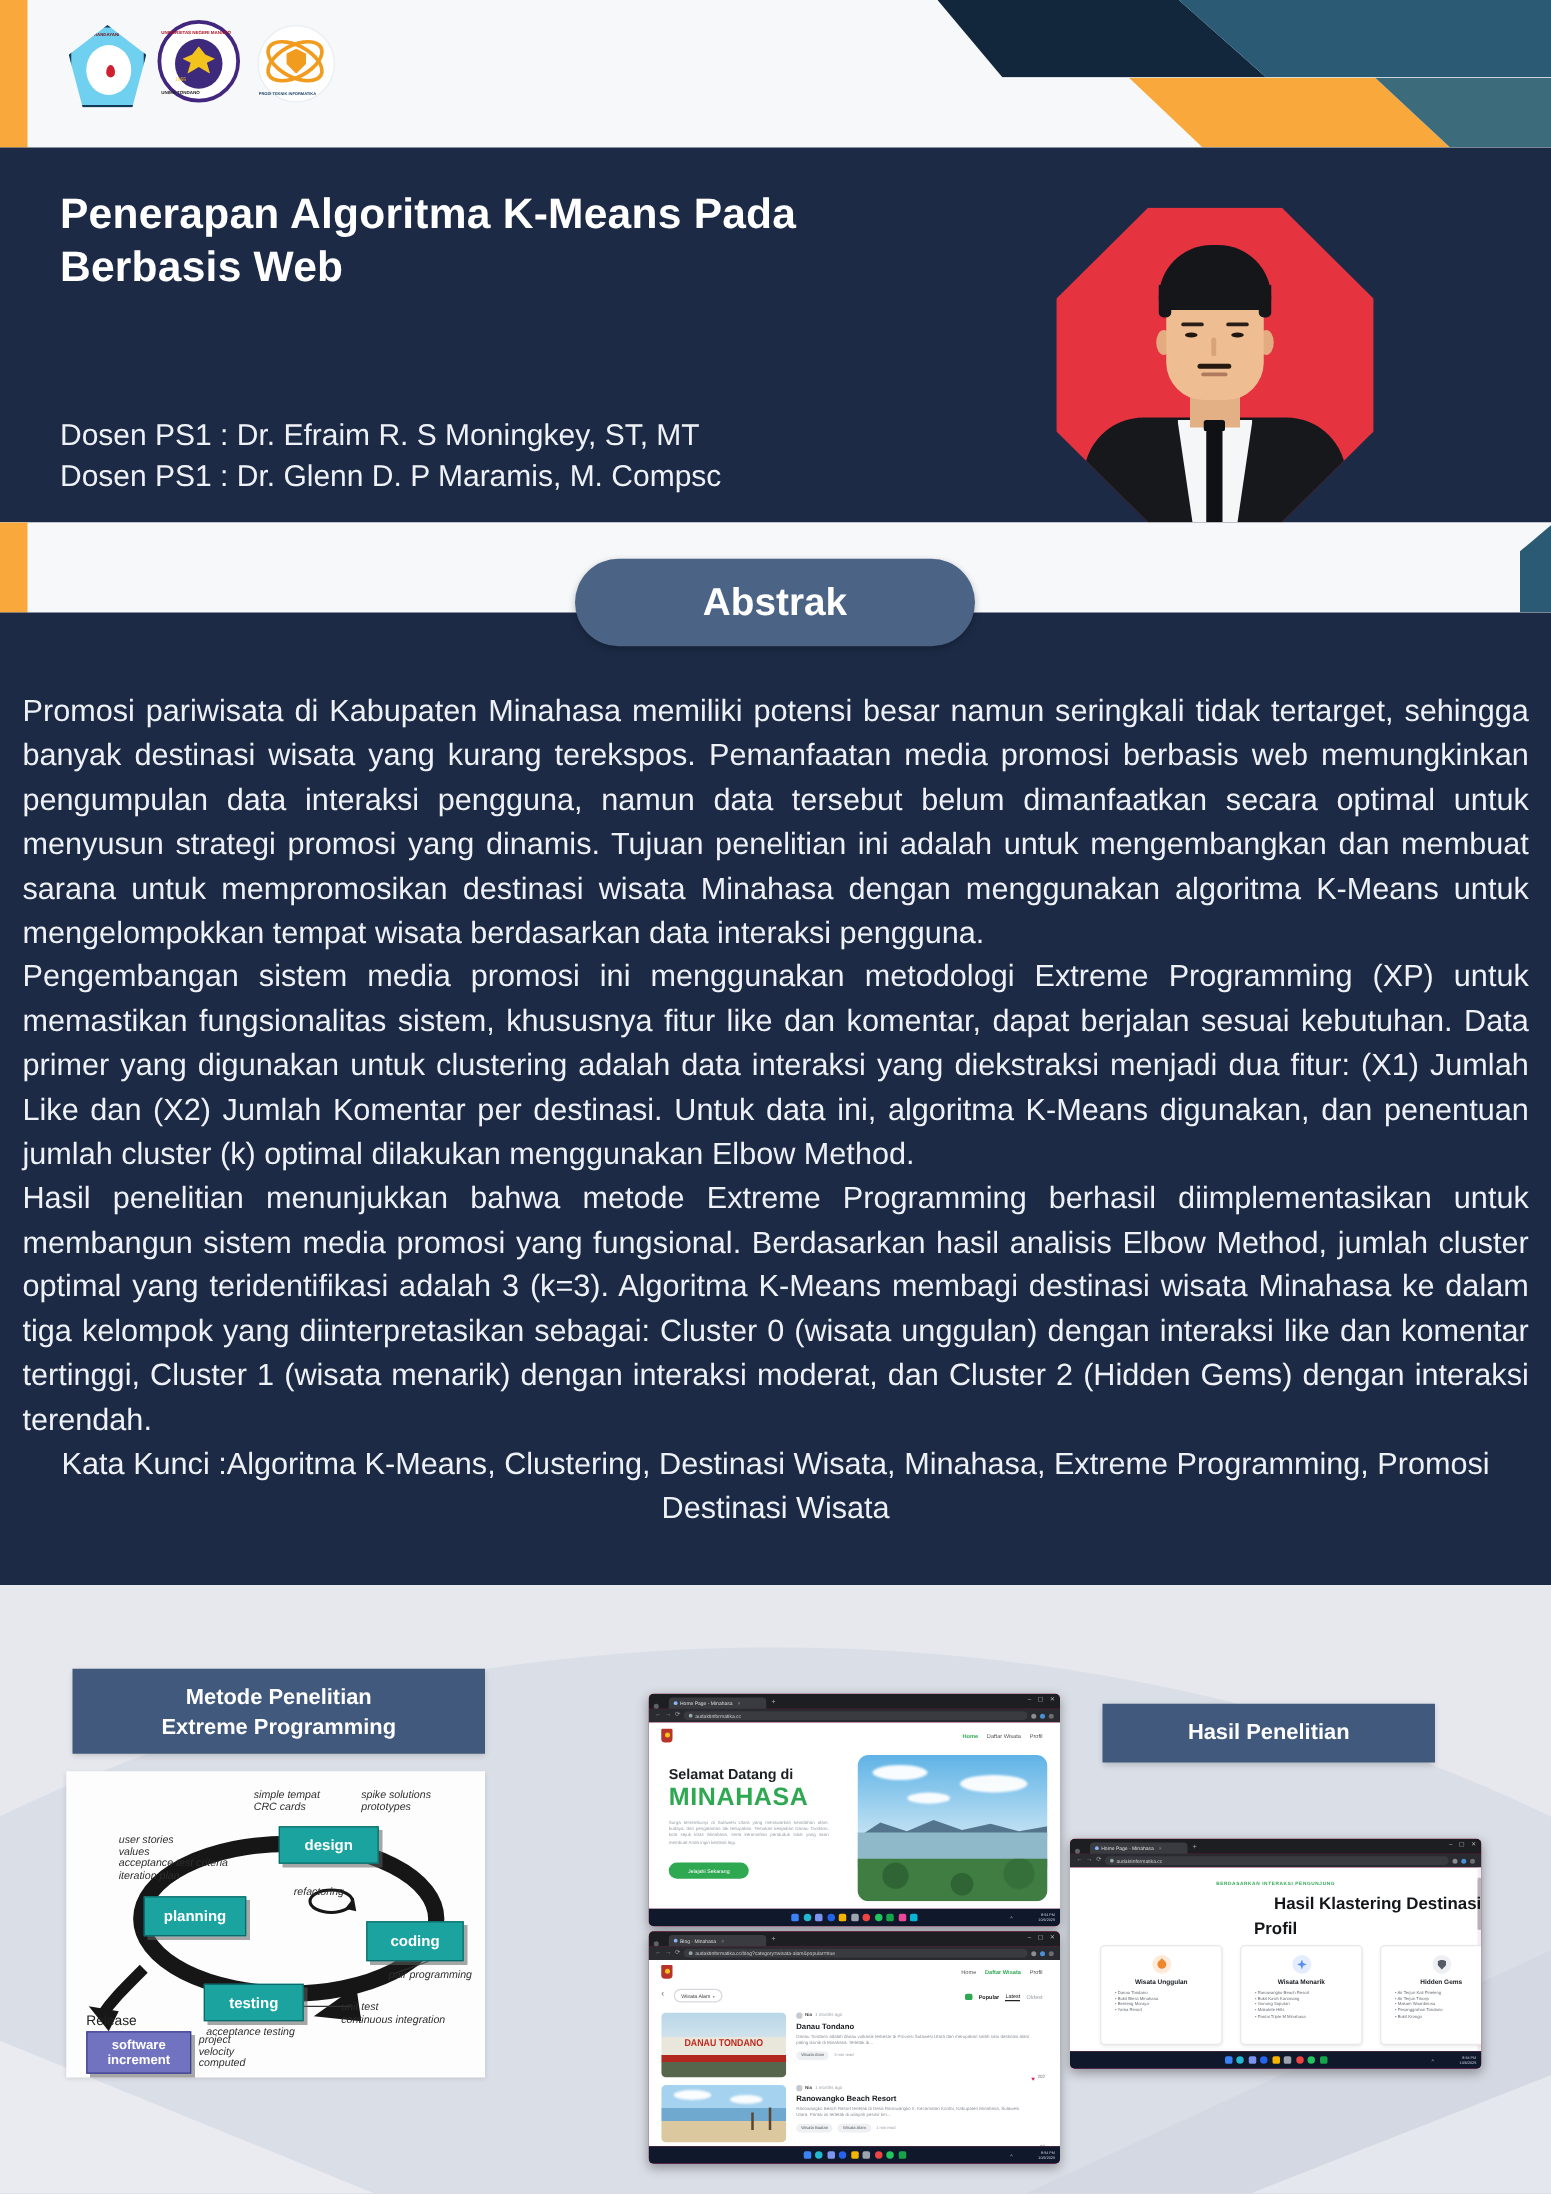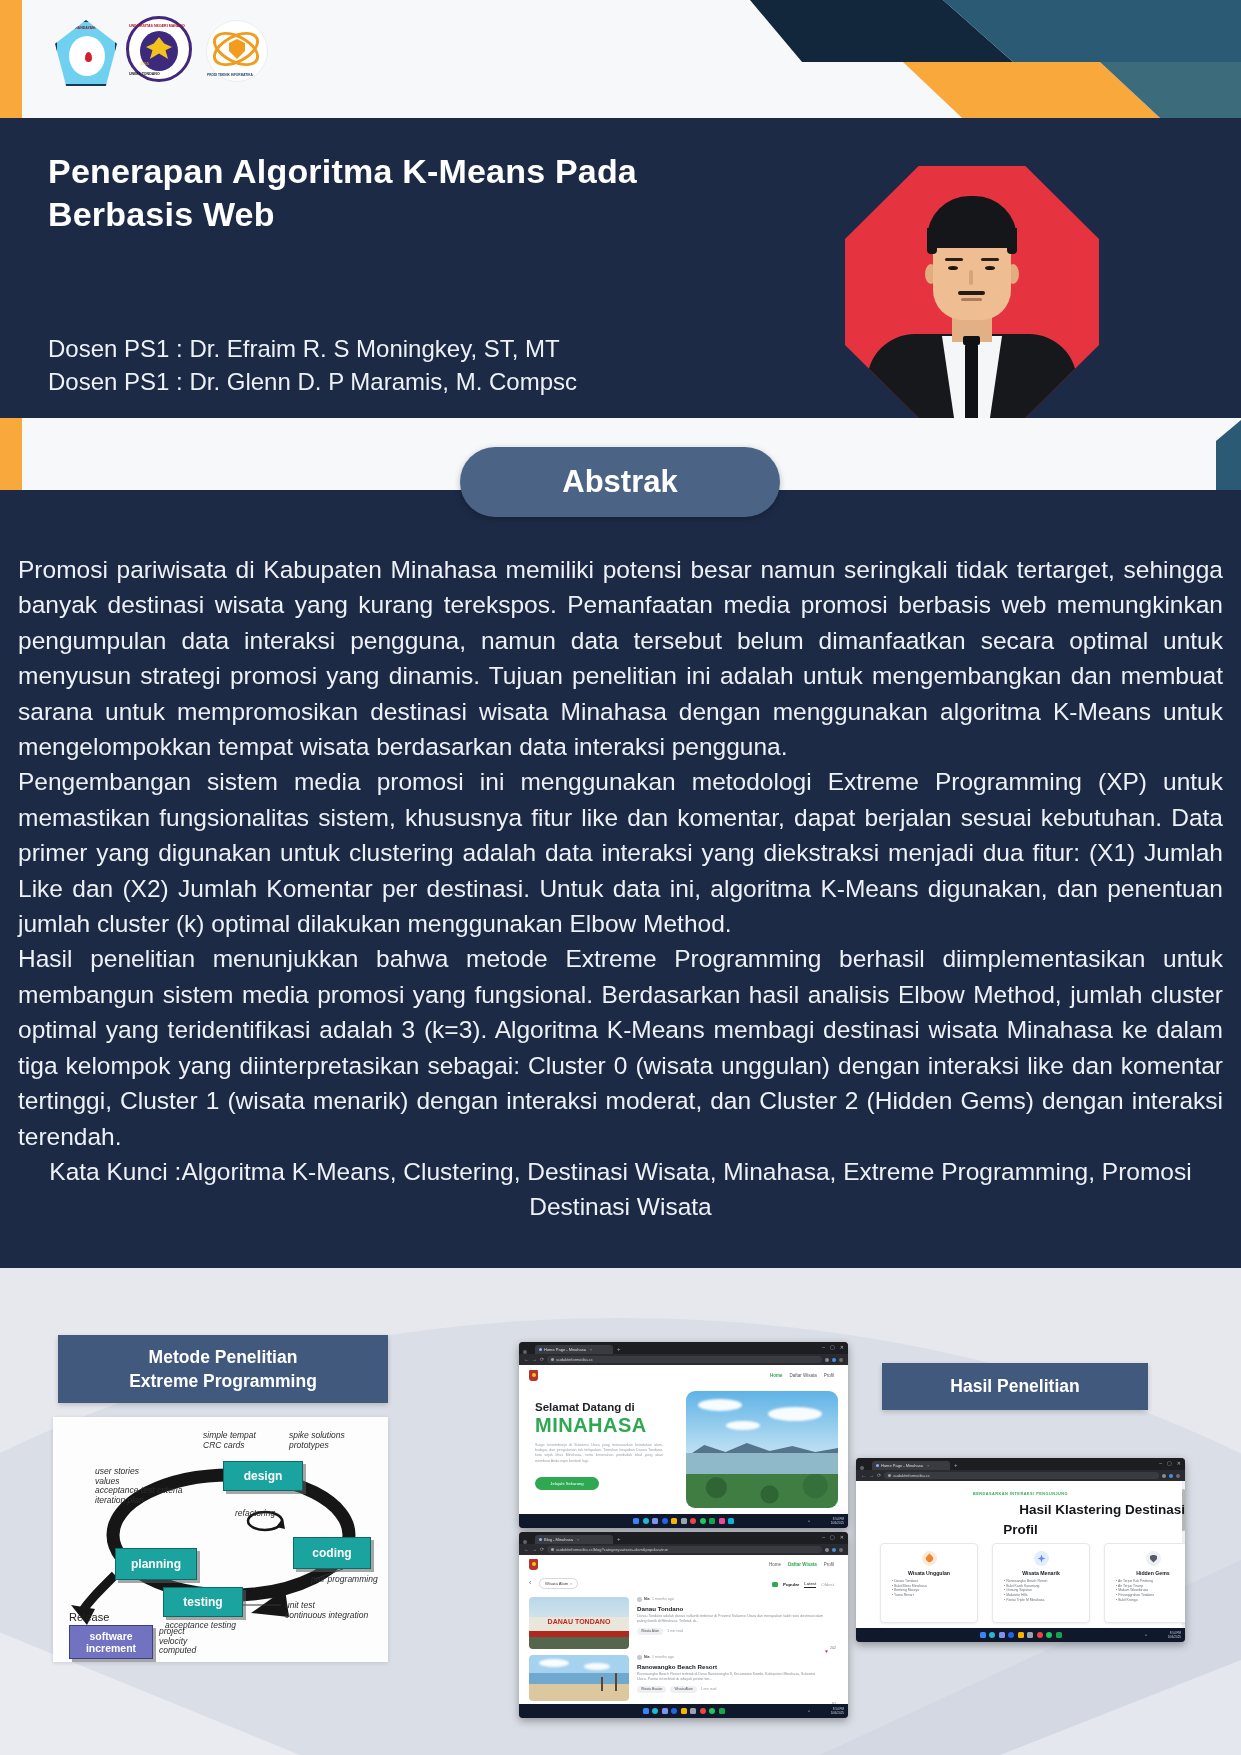--- a/index.html
+++ b/index.html
@@ -58,21 +58,21 @@
   
   .xp-wrap{background:#fdfdfe;box-shadow:0 1px 4px rgba(0,0,0,.12);}
   .xbox{position:absolute;background:#1ba49f;border:1px solid #0c6b68;color:#fff;font-weight:bold;
     font-size:12px;display:flex;align-items:center;justify-content:center;
     box-shadow:3px 3px 0 rgba(95,95,95,.55);white-space:pre-line;text-align:center;}
   .xbox.purple{background:#7173c0;border-color:#3c3e8c;font-size:10.5px;line-height:12px;}
   .xlab{position:absolute;font-size:8.5px;line-height:9.5px;font-style:italic;color:#2e2e2e;white-space:pre-line;}
   .xlab.rel{font-style:normal;font-size:11px;color:#222;}
 
   
-  .bwin{position:absolute;background:#be185d;border-radius:4px;overflow:hidden;box-shadow:0 3px 9px rgba(0,0,0,.35);}
+  .bwin{position:absolute;background:#be185d;border-radius:4px;overflow:hidden;box-shadow:0 3px 9px rgba(0,0,0,.35);margin-top:13px;}
   .tabbar{position:relative;height:12px;background:#1d1e22;display:flex;align-items:flex-end;padding:0 4px;}
   .tab{height:9px;background:#3a3b40;border-radius:3px 3px 0 0;display:flex;align-items:center;gap:2px;padding:0 4px;min-width:78px;margin-left:8px;}
   .tab .fav{width:3px;height:3px;border-radius:50%;background:#8ab4f8;}
   .tab .t{font-size:4px;color:#ddd;white-space:nowrap;}
   .tab .x{font-size:4px;color:#999;margin-left:2px;}
   .newtab{color:#aaa;font-size:6px;margin-left:4px;line-height:9px;}
   .winbtns{position:absolute;right:4px;top:2px;display:flex;gap:5px;font-size:5px;color:#b5b5b5;line-height:7px;}
   .urlbar{height:11px;background:#2a2b30;display:flex;align-items:center;gap:3px;padding:0 5px;}
   .urlbar .a{font-size:5px;color:#9b9da3;line-height:11px;}
   .urlpill{height:7px;background:#3a3b41;border-radius:4px;flex:1;display:flex;align-items:center;padding:0 4px;gap:2px;overflow:hidden;}
@@ -257,29 +257,29 @@
     <div class="xlab" style="left:150px;top:14px;">simple tempat
 CRC cards</div>
     <div class="xlab" style="left:236px;top:14px;">spike solutions
 prototypes</div>
     <div class="xlab" style="left:42px;top:50px;">user stories
 values
 acceptance test criteria
 iteration plan</div>
     <div class="xlab" style="left:182px;top:92px;">refactoring</div>
     <div class="xlab" style="left:258px;top:158px;">pair programming</div>
-    <div class="xlab" style="left:232px;top:184px;font-style:italic;">unit test
+    <div class="xlab" style="left:220px;top:184px;font-style:italic;">unit test
 continuous integration</div>
     <div class="xlab" style="left:112px;top:204px;">acceptance testing</div>
     <div class="xlab rel" style="left:16px;top:196px;">Release</div>
     <div class="xlab" style="left:106px;top:210px;">project
 velocity
 computed</div>
     <div class="xbox" style="left:170px;top:44px;width:80px;height:30px;">design</div>
-    <div class="xbox" style="left:62px;top:100px;width:82px;height:32px;margin-top:31px;">planning</div>
+    <div class="xbox" style="left:62px;top:100px;width:82px;height:32px;">planning</div>
     <div class="xbox" style="left:240px;top:120px;width:78px;height:32px;">coding</div>
     <div class="xbox" style="left:110px;top:170px;width:80px;height:30px;">testing</div>
     <div class="xbox purple" style="left:16px;top:208px;width:84px;height:34px;">software
 increment</div>
   </div>
 
   <div class="abs panel-box" style="left:882px;top:1363px;width:266px;height:47px;line-height:47px;z-index:2;">
     <span class="l">Hasil Penelitian</span>
   </div>
 

